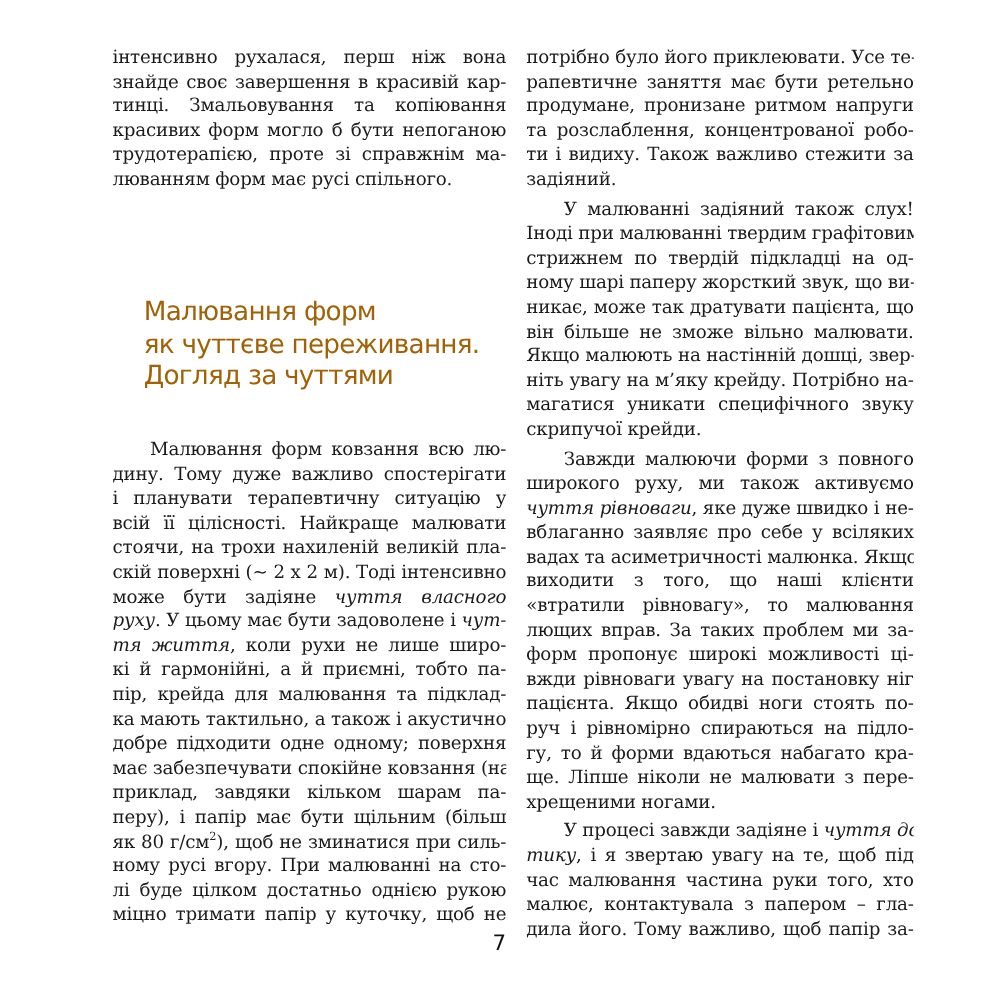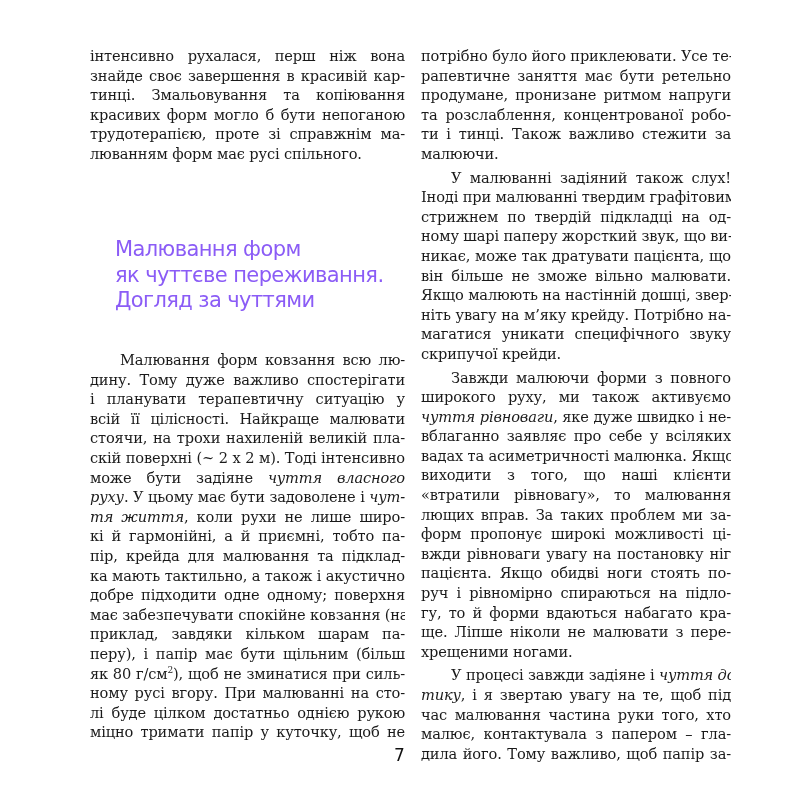--- a/index.html
+++ b/index.html
@@ -10,21 +10,21 @@
   body {
     width: 800px;
     height: 800px;
     position: relative;
     overflow: hidden;
     color: #1a1a1a;
     font-family: "DejaVu Serif", "Liberation Serif", serif;
   }
   .column {
     position: absolute;
-    top: 46px;
+    top: 36px;
     font-size: 14.6px;
     line-height: 19.6px;
     text-align: justify;
     letter-spacing: -0.15px;
   }
   .col-left {
     left: 90px;
     width: 315px;
   }
   .col-right {
@@ -51,21 +51,21 @@
   .heading {
     position: absolute;
     left: 115px;
     top: 237px;
     width: 300px;
     font-family: "DejaVu Sans", "Liberation Sans", sans-serif;
     font-size: 21px;
     line-height: 25.5px;
     font-weight: normal;
     letter-spacing: -0.6px;
-    color: #8b5cf6;
+    color: #a16207;
   }
   .heading .hline {
     display: block;
     white-space: nowrap;
   }
   .left-body {
     position: absolute;
     left: 90px;
     top: 350px;
     width: 315px;
@@ -129,22 +129,22 @@
   <span class="line"><span>лі буде цілком достатньо однією рукою</span></span>
   <span class="line"><span>міцно тримати папір у куточку, щоб не</span></span>
 </div>
 
 <div class="column col-right">
 
   <span class="line">потрібно було його приклеювати. Усе те-</span>
   <span class="line">рапевтичне заняття має бути ретельно</span>
   <span class="line">продумане, пронизане ритмом напруги</span>
   <span class="line">та розслаблення, концентрованої робо-</span>
-  <span class="line">ти і тинці. Також важливо стежити за</span>
-  <span class="line last">малюючи.</span>
+  <span class="line">ти і видиху. Також важливо стежити за</span>
+  <span class="line last">задіяний.</span>
   <div class="para-gap"></div>
 
   <span class="line indent">У малюванні задіяний також слух!</span>
   <span class="line">Іноді при малюванні твердим графітовим</span>
   <span class="line">стрижнем по твердій підкладці на од-</span>
   <span class="line">ному шарі паперу жорсткий звук, що ви-</span>
   <span class="line">никає, може так дратувати пацієнта, що</span>
   <span class="line">він більше не зможе вільно малювати.</span>
   <span class="line">Якщо малюють на настінній дошці, звер-</span>
   <span class="line">ніть увагу на м’яку крейду. Потрібно на-</span>

